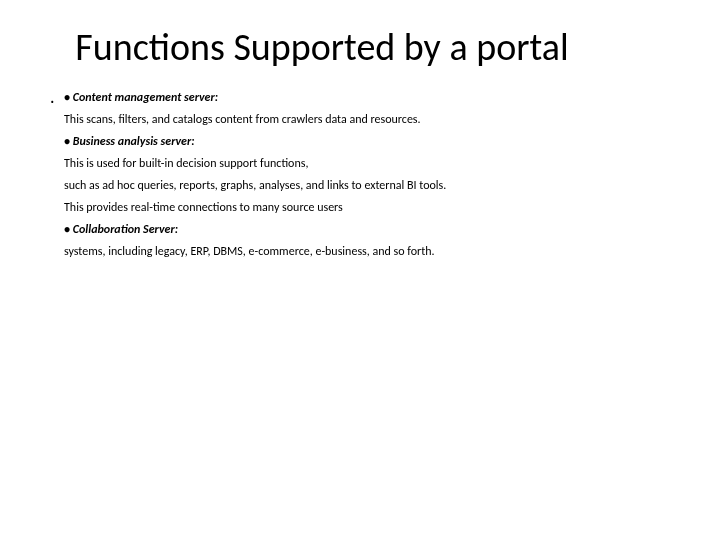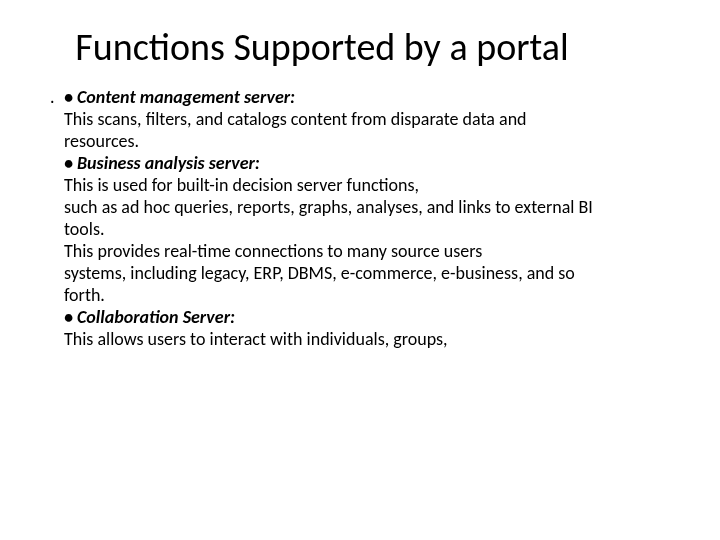--- a/index.html
+++ b/index.html
@@ -33,44 +33,43 @@
       font-size: 18px;
       line-height: 22px;
       width: 24px;
       flex: 0 0 24px;
       text-align: left;
       padding-left: 10px;
       box-sizing: border-box;
     }
     .content {
       flex: 1;
-      font-size: 18px;
+      font-size: 12px;
       line-height: 22px;
     }
     .content .line {
       display: block;
     }
     .bold-italic {
       font-weight: 700;
       font-style: italic;
     }
   </style>
 </head>
 <body>
 
 <div class="slide">
   <h1 class="title">Functions Supported by a portal</h1>
 
   <div class="body">
     <div class="dot">.</div>
     <div class="content">
       <span class="line bold-italic">• Content management server:</span>
-      <span class="line"> This scans, filters, and catalogs content from disparate data and resources.</span>
+      <span class="line"> This scans, filters, and catalogs content from crawlers data and resources.</span>
       <span class="line bold-italic">• Business analysis server:</span>
-      <span class="line"> This is used for built-in decision server functions,</span>
+      <span class="line"> This is used for built-in decision support functions,</span>
       <span class="line">such as ad hoc queries, reports, graphs, analyses, and links to external BI tools.</span>
       <span class="line">This provides real-time connections to many source users</span>
+      <span class="line bold-italic">• Collaboration Server:</span>
       <span class="line">systems, including legacy, ERP, DBMS, e-commerce, e-business, and so forth.</span>
-      <span class="line bold-italic">• Collaboration Server:</span>
-      <span class="line">This allows users to interact with individuals, groups,</span>
     </div>
   </div>
 </div>
 
 </body></html>

